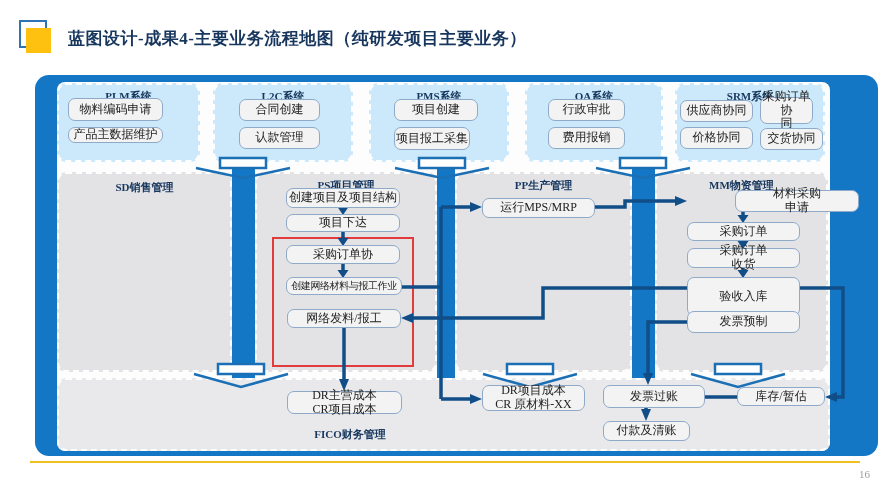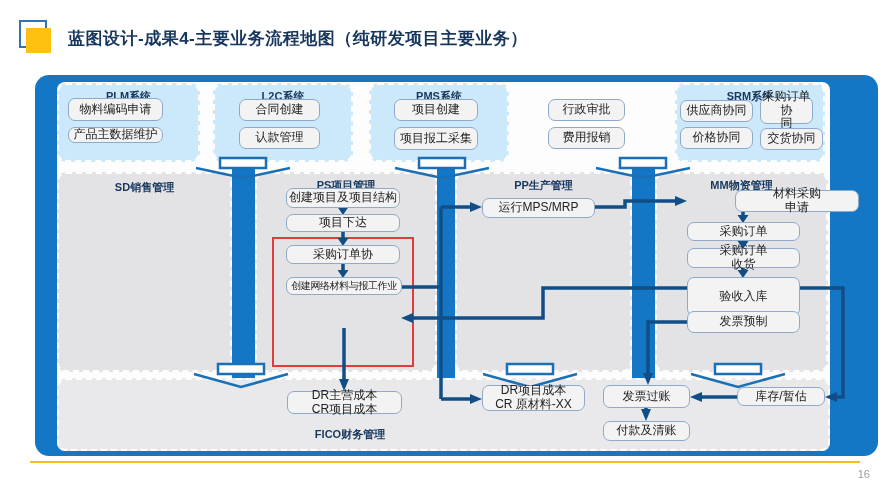--- a/index.html
+++ b/index.html
@@ -1,17 +1,17 @@
 <!DOCTYPE html>
 <html><head>
 <meta charset="utf-8">
 <style>
   html,body{margin:0;padding:0;background:#fff;}
   #stage{position:relative;width:889px;height:500px;background:#ffffff;overflow:hidden;
-         font-family:Liberation Sans, sans-serif;border-radius:27px;}
+         font-family:Liberation Serif, serif;border-radius:27px;}
   .abs{position:absolute;}
   
   .deco-outline{left:19px;top:20px;width:24px;height:24px;border:2px solid #2e74b5;background:#fff;}
   .deco-yellow{left:26px;top:28px;width:25px;height:25px;background:#FFC110;}
   .title{left:68px;top:27px;font-size:17px;font-weight:bold;color:#17365D;letter-spacing:0.5px;}
   
   .container{left:35px;top:75px;width:843px;height:381px;background:#1377C6;border-radius:14px;}
   .inner{left:57px;top:82px;width:773px;height:369px;background:#fdfdfd;border-radius:8px;}
   
   .panel{border:2px dashed rgba(255,255,255,0.95);border-radius:9px;box-sizing:border-box;}
@@ -47,20 +47,23 @@
   <div class="abs inner"></div>
 
   <div class="abs panel toppanel" style="left:57px;width:143px;">
     <div class="hdr">PLM系统</div>
   </div>
   <div class="abs panel toppanel" style="left:213px;width:140px;">
     <div class="hdr">L2C系统</div>
   </div>
   <div class="abs panel toppanel" style="left:369px;width:140px;">
     <div class="hdr">PMS系统</div>
+  </div>
+  <div class="abs panel toppanel" style="left:525px;width:138px;">
+    <div class="hdr">OA系统</div>
   </div>
   <div class="abs panel toppanel" style="left:675px;width:150px;">
     <div class="hdr">SRM系统</div>
   </div>
 
   <div class="abs panel modpanel" style="left:57px;width:175px;">
     <div class="hdr" style="margin-top:6px;">SD销售管理</div>
   </div>
   <div class="abs panel modpanel" style="left:255px;width:182px;">
     <div class="hdr" style="margin-top:4px;">PS项目管理</div>
@@ -136,48 +139,49 @@
       <line x1="743" y1="297" x2="743" y2="304"></line>
       <polygon points="737.5,304 748.5,304 743,312" stroke="none"></polygon>
     </g>
   </svg>
 
   <div class="abs pbox" style="left:68px;top:98px;width:95px;height:23px;">物料编码申请</div>
   <div class="abs pbox" style="left:68px;top:127px;width:95px;height:16px;">产品主数据维护</div>
   <div class="abs pbox" style="left:239px;top:99px;width:81px;height:22px;">合同创建</div>
   <div class="abs pbox" style="left:239px;top:127px;width:81px;height:22px;">认款管理</div>
   <div class="abs pbox" style="left:394px;top:99px;width:84px;height:22px;">项目创建</div>
-  <div class="abs pbox" style="left:394px;top:127px;width:84px;height:23px;">项目报工采集</div>
+  <div class="abs pbox" style="left:394px;top:127px;width:76px;height:23px;">项目报工采集</div>
   <div class="abs pbox" style="left:548px;top:99px;width:77px;height:22px;">行政审批</div>
   <div class="abs pbox" style="left:548px;top:127px;width:77px;height:22px;">费用报销</div>
   <div class="abs pbox" style="left:680px;top:100px;width:73px;height:22px;">供应商协同</div>
   <div class="abs pbox" style="left:760px;top:97px;width:53px;height:27px;">采购订单协
 同</div>
   <div class="abs pbox" style="left:680px;top:127px;width:73px;height:22px;">价格协同</div>
   <div class="abs pbox" style="left:760px;top:128px;width:63px;height:22px;">交货协同</div>
 
   <div class="abs pbox" style="left:286px;top:188px;width:114px;height:20px;">创建项目及项目结构</div>
   <div class="abs pbox" style="left:286px;top:214px;width:114px;height:18px;">项目下达</div>
   <div class="abs pbox" style="left:286px;top:245px;width:114px;height:19px;">采购订单协</div>
   <div class="abs pbox fs10" style="left:286px;top:277px;width:116px;height:18px;">创建网络材料与报工作业</div>
+  <div class="abs pbox" style="left:287px;top:309px;width:114px;height:19px;">网络发料/报工</div>
 
   <div class="abs pbox" style="left:482px;top:198px;width:113px;height:20px;">运行MPS/MRP</div>
 
   <div class="abs pbox" style="left:687px;top:190px;width:124px;height:22px;margin-left:48px;">材料采购
 申请</div>
   <div class="abs pbox" style="left:687px;top:222px;width:113px;height:19px;">采购订单</div>
   <div class="abs pbox" style="left:687px;top:248px;width:113px;height:20px;">采购订单
 收货</div>
   <div class="abs pbox" style="left:687px;top:277px;width:113px;height:39px;">验收入库</div>
   <div class="abs pbox" style="left:687px;top:311px;width:113px;height:22px;">发票预制</div>
 
   <div class="abs pbox" style="left:287px;top:391px;width:115px;height:23px;">DR主营成本
 CR项目成本</div>
   <div class="abs pbox" style="left:482px;top:385px;width:103px;height:26px;">DR项目成本
 CR 原材料-XX</div>
-  <div class="abs pbox" style="left:603px;top:385px;width:87px;height:23px;">发票过账</div>
+  <div class="abs pbox" style="left:603px;top:385px;width:102px;height:23px;">发票过账</div>
   <div class="abs pbox" style="left:603px;top:421px;width:87px;height:20px;">付款及清账</div>
   <div class="abs pbox" style="left:737px;top:387px;width:88px;height:19px;">库存/暂估</div>
 
   <div class="abs yellowline"></div>
   <div class="abs pagenum">16</div>
 
 </div>
 
 </body></html>

